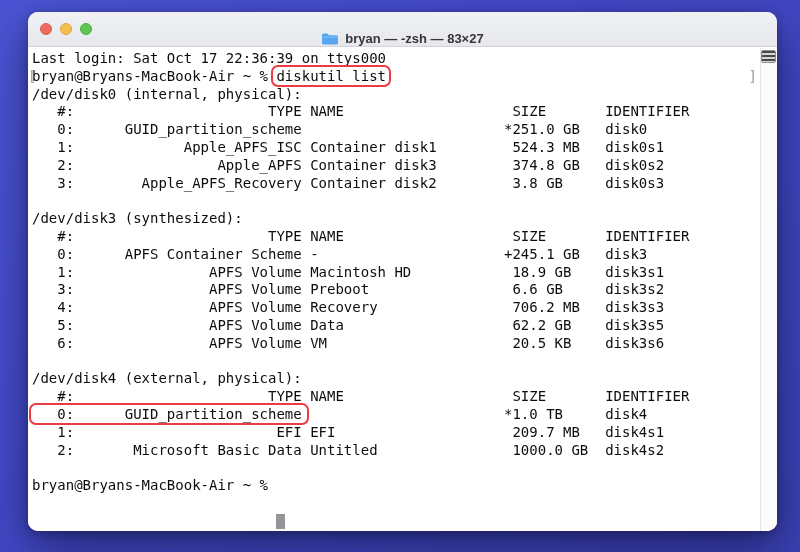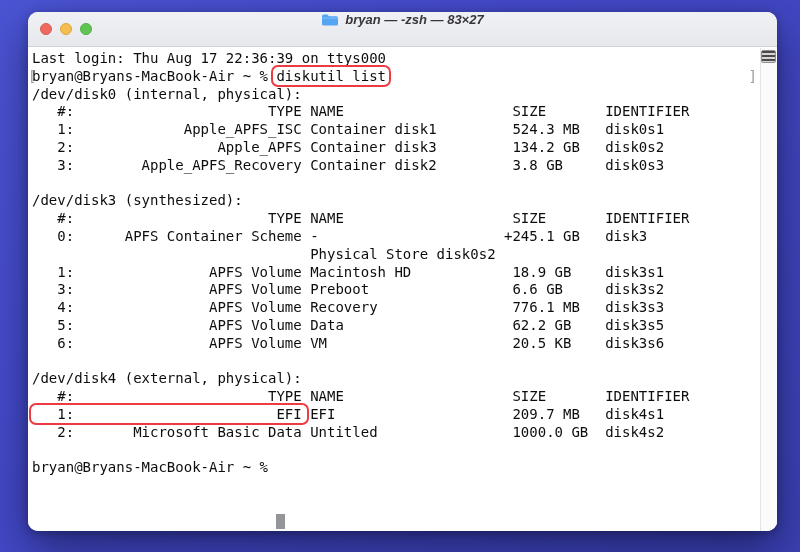--- a/index.html
+++ b/index.html
@@ -11,21 +11,21 @@
   }
   .window {
     position:absolute; left:28px; top:12px; width:749px; height:519px;
     border-radius:10px; background:#ffffff;
     box-shadow:0 18px 45px rgba(0,0,20,.45), 0 2px 10px rgba(0,0,0,.28);
   }
   .titlebar {
     height:35px; border-radius:10px 10px 0 0;
     background:linear-gradient(#f0f1f5,#e7e8ec);
     border-bottom:1px solid #d2d3d7;
-    position:relative; display:flex; align-items:flex-start; justify-content:center;font-style:italic;
+    position:relative; display:flex; align-items:flex-end; justify-content:center;
   }
   .traffic { position:absolute; left:12px; top:0; height:100%; display:flex; align-items:center; gap:8px; }
   .light { width:12px; height:12px; border-radius:50%; }
   .light.close { background:#ee6a5f; border:1px solid #d95d53; }
   .light.min   { background:#f5bf4f; border:1px solid #dba73e; }
   .light.zoom  { background:#61c554; border:1px solid #4fae43; }
   .title { display:flex; align-items:center; gap:6px; font-size:13px; font-weight:bold; color:#36363a; }
   .content {
     position:absolute; top:36px; left:0; right:0; bottom:0;
     background:#ffffff; border-radius:0 0 10px 10px; overflow:hidden;
@@ -79,40 +79,41 @@
   </div>
 
   <div class="content">
     <div class="term">
 
       <span class="mark mark-left">[</span>
       <span class="mark mark-right">]</span>
       <div class="annotation-box ann-cmd"></div>
       <div class="annotation-box ann-disk4"></div>
       <div class="cursor" style="top: 465.8px; left: calc(29ch + 4px);"></div>
-    <div class="term-line">Last login: Thu Aug 17 22:36:39 on ttys000</div>
+    <div class="term-line">Last login: Sat Oct 17 22:36:39 on ttys000</div>
         <div class="term-line">bryan@Bryans-MacBook-Air ~ % diskutil list</div>
         <div class="term-line">/dev/disk0 (internal, physical):</div>
         <div class="term-line">   #:                       TYPE NAME                    SIZE       IDENTIFIER</div>
+        <div class="term-line">   0:      GUID_partition_scheme                        *251.0 GB   disk0</div>
         <div class="term-line">   1:             Apple_APFS_ISC Container disk1         524.3 MB   disk0s1</div>
-        <div class="term-line">   2:                 Apple_APFS Container disk3         134.2 GB   disk0s2</div>
+        <div class="term-line">   2:                 Apple_APFS Container disk3         374.8 GB   disk0s2</div>
         <div class="term-line">   3:        Apple_APFS_Recovery Container disk2         3.8 GB     disk0s3</div>
         <div class="term-line"></div>
         <div class="term-line">/dev/disk3 (synthesized):</div>
         <div class="term-line">   #:                       TYPE NAME                    SIZE       IDENTIFIER</div>
         <div class="term-line">   0:      APFS Container Scheme -                      +245.1 GB   disk3</div>
-        <div class="term-line">                                 Physical Store disk0s2</div>
         <div class="term-line">   1:                APFS Volume Macintosh HD            18.9 GB    disk3s1</div>
         <div class="term-line">   3:                APFS Volume Preboot                 6.6 GB     disk3s2</div>
-        <div class="term-line">   4:                APFS Volume Recovery                776.1 MB   disk3s3</div>
+        <div class="term-line">   4:                APFS Volume Recovery                706.2 MB   disk3s3</div>
         <div class="term-line">   5:                APFS Volume Data                    62.2 GB    disk3s5</div>
         <div class="term-line">   6:                APFS Volume VM                      20.5 KB    disk3s6</div>
         <div class="term-line"></div>
         <div class="term-line">/dev/disk4 (external, physical):</div>
         <div class="term-line">   #:                       TYPE NAME                    SIZE       IDENTIFIER</div>
+        <div class="term-line">   0:      GUID_partition_scheme                        *1.0 TB     disk4</div>
         <div class="term-line">   1:                        EFI EFI                     209.7 MB   disk4s1</div>
         <div class="term-line">   2:       Microsoft Basic Data Untitled                1000.0 GB  disk4s2</div>
         <div class="term-line"></div>
         <div class="term-line">bryan@Bryans-MacBook-Air ~ % </div>
       </div>
     <div class="scrollbar">
       <div class="split-btn"></div>
     </div>
   </div>
 

